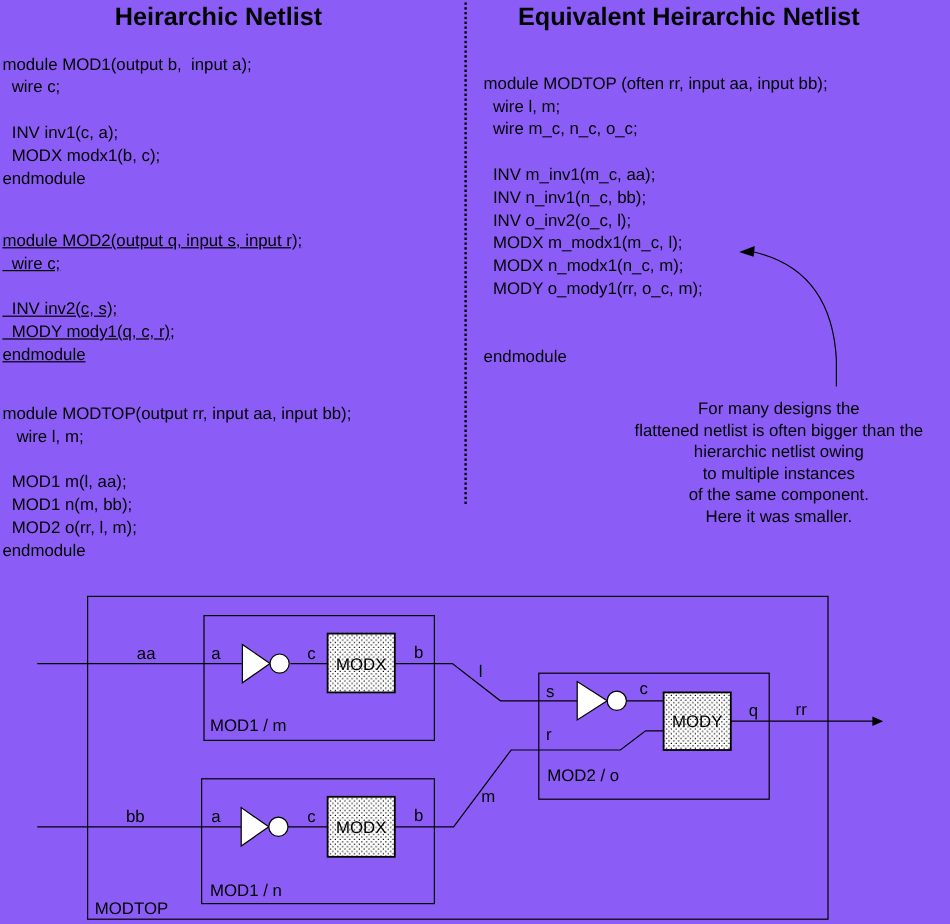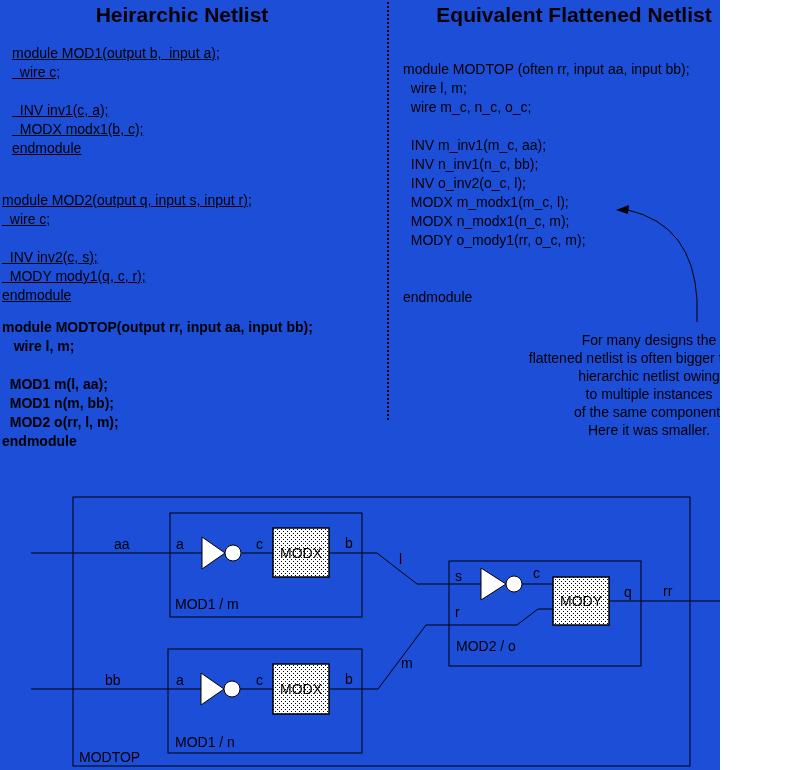--- a/index.html
+++ b/index.html
@@ -2,23 +2,23 @@
 <html><head>
 <meta charset="utf-8">
 <style>
   html, body {
     margin: 0;
     padding: 0;
     background: #ffffff;
   }
   #page {
     position: relative;
-    width: 720px;
+    width: 792px;
     height: 770px;
-    background: #1d4ed8;
+    background: #8b5cf6;
     overflow: hidden;
     font-family: "Liberation Sans", sans-serif;
     color: #000;
   }
   .title {
     position: absolute;
     font-size: 21px;
     font-weight: bold;
     text-align: center;
     white-space: nowrap;
@@ -62,45 +62,45 @@
     stroke: none;
   }
 </style>
 </head>
 <body>
 
 <div id="page">
 
   <div class="title" style="left:2px; top:3px; width:360px;">Heirarchic Netlist</div>
 
-  <pre class="code" style="left:12px; top:44px;text-decoration:underline;">module MOD1(output b,  input a);
+  <pre class="code" style="left:2px; top:44px;">module MOD1(output b,  input a);
   wire c;
 
   INV inv1(c, a);
   MODX modx1(b, c);
 endmodule</pre>
 
   <pre class="code" style="left:2px; top:191px;text-decoration:underline;">module MOD2(output q, input s, input r);
   wire c;
 
   INV inv2(c, s);
   MODY mody1(q, c, r);
 endmodule</pre>
 
-  <pre class="code" style="left:2px; top:318px;font-weight:bold;">module MODTOP(output rr, input aa, input bb);
+  <pre class="code" style="left:2px; top:335px;">module MODTOP(output rr, input aa, input bb);
    wire l, m;
 
   MOD1 m(l, aa);
   MOD1 n(m, bb);
   MOD2 o(rr, l, m);
 endmodule</pre>
 
   <div class="divider"></div>
 
-  <div class="title" style="left:398px; top:3px; width:352px;">Equivalent Flattened Netlist</div>
+  <div class="title" style="left:398px; top:3px; width:352px;">Equivalent Heirarchic Netlist</div>
 
   <pre class="code" style="left:403px; top:60px;">module MODTOP (often rr, input aa, input bb);
   wire l, m;
   wire m_c, n_c, o_c;
 
   INV m_inv1(m_c, aa);
   INV n_inv1(n_c, bb);
   INV o_inv2(o_c, l);
   MODX m_modx1(m_c, l);
   MODX n_modx1(n_c, m);

